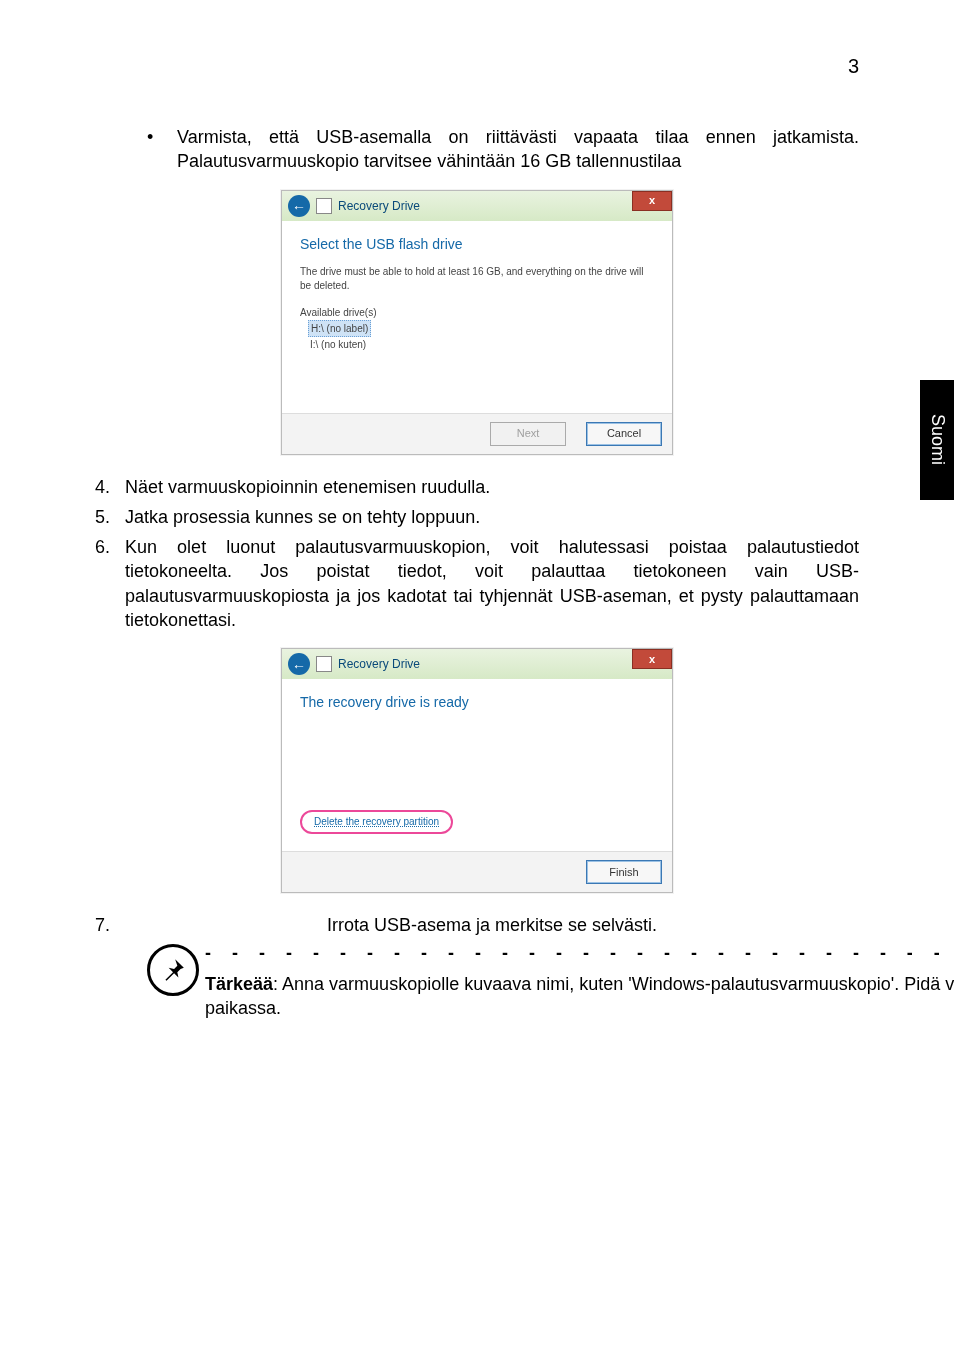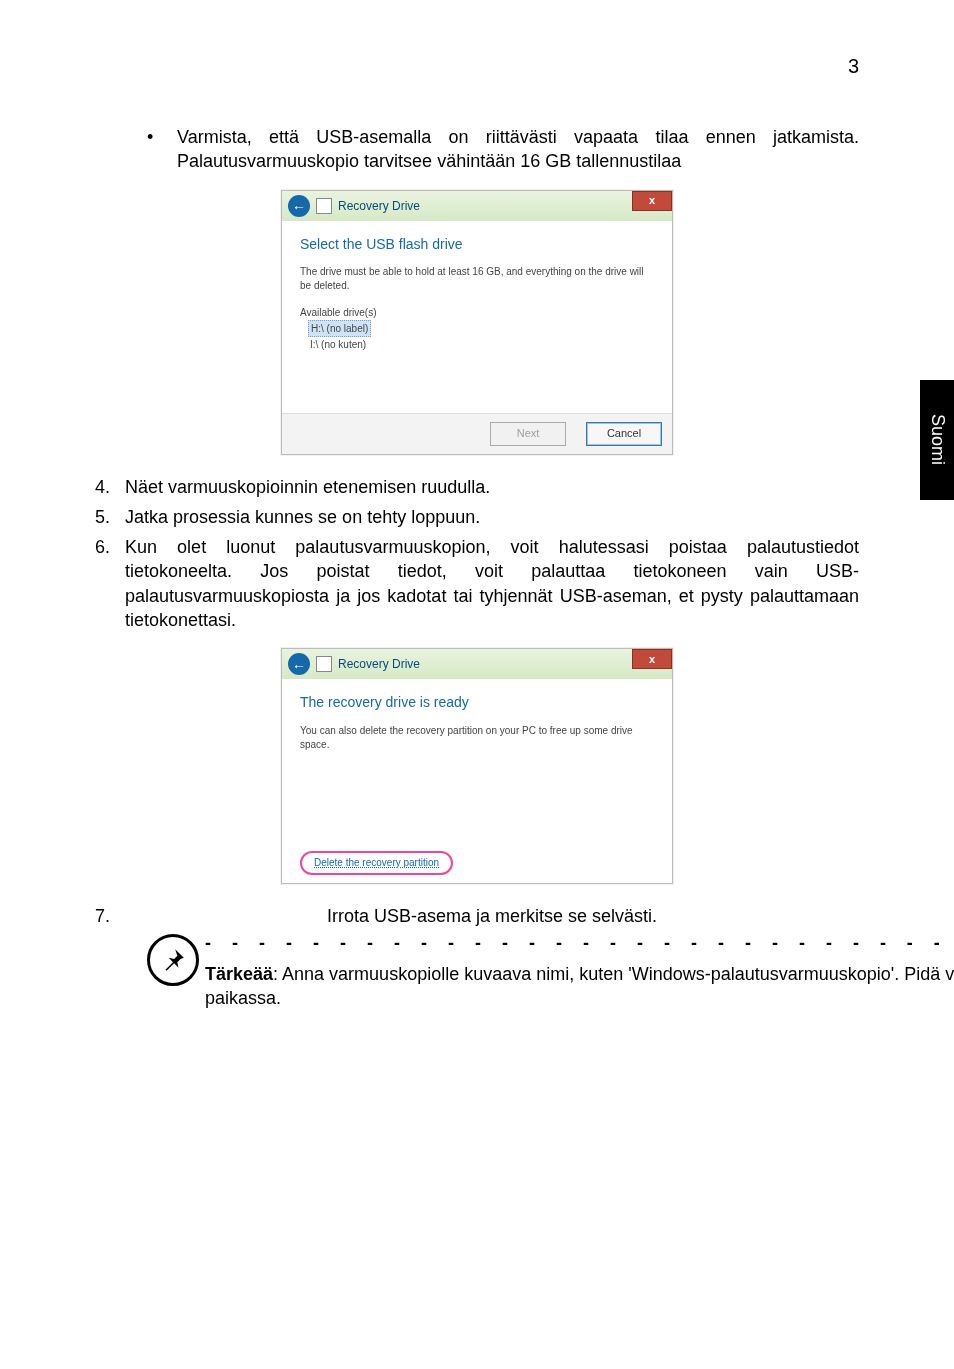--- a/index.html
+++ b/index.html
@@ -97,22 +97,24 @@
 
     <div class="dialog">
       <div class="dlg-header">
         <div class="dlg-back">←</div>
         <div class="dlg-mini"></div>
         <div class="dlg-title">Recovery Drive</div>
         <div class="dlg-close">x</div>
       </div>
       <div class="dlg-body" style="min-height:150px">
         <div class="dlg-heading">The recovery drive is ready</div>
-        <div class="dlg-sub">You can also delete the recovery partition on your PC to free up some drive space.</div>
         <div class="del-link">Delete the recovery partition</div>
+      </div>
+      <div class="dlg-footer">
+        <div class="dlg-btn focus">Finish</div>
       </div>
     </div>
 
     <ol class="ol" style="counter-reset:li 6">
       <li>
           <div class="text" style="text-align:center">Irrota USB-asema ja merkitse se selvästi.</div>
         </li>
     </ol>
 
     <div class="note-row">

